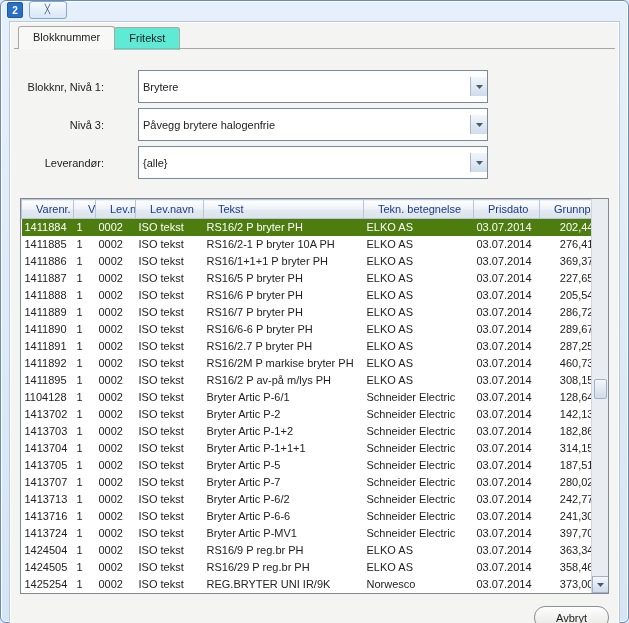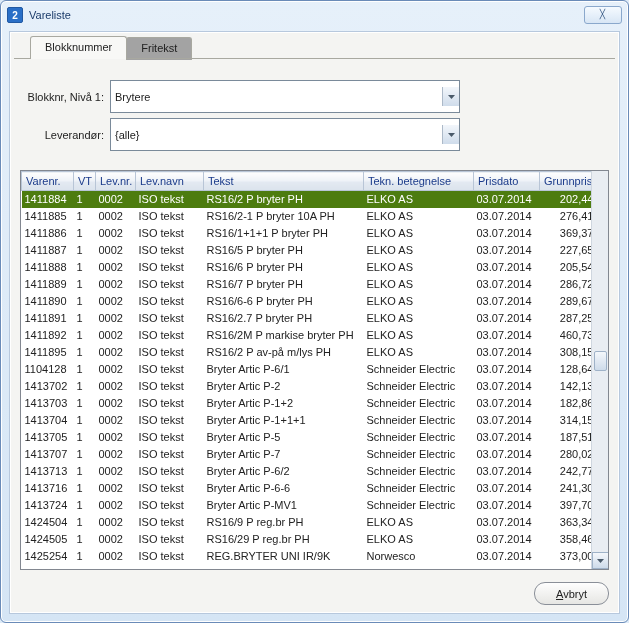--- a/index.html
+++ b/index.html
@@ -64,54 +64,55 @@
       background: #f4f4f2;
       border: 1px solid #b7c8dd;
       display: flex;
       flex-direction: column;
       box-shadow: inset 0 0 0 1px #fff;
     }
     .tabs {
       display: flex;
       height: 23px;
       margin-top: 4px;
-      margin-left: 20px;
+      margin-left: 8px;
       text-align: center;
     }
     .tab {
       padding: 4px 14px;
       border: 1px solid #a8a8a0;
       border-bottom: none;
       background: #f4f4f2;
       font-size: 11px;
       color: #222;
       border-radius: 3px 3px 0 0;
       margin-right: -1px;
       cursor: pointer;
       position: relative;
     }
     .tab.active {
       background: #f8f8f6;
       z-index: 2;
     }
-    .tab.inactive { background: #a3a3a3; top: 1px; }
+    .tab.inactive { background: #5eead4; top: 1px; }
     .tabline {
       height: 1px;
       background: #a8a8a0;
       margin: 0 4px 0 4px;
       position: relative;
       top: -1px;
     }
     .form-area {
       padding: 20px 12px 10px 12px;
     }
     .form-row {
       display: flex;
       align-items: center;
       margin-bottom: 5px;
+      gap: 28px;
     }
     .form-label {
       width: 88px;
       text-align: right;
       padding-right: 6px;
       color: #222;
     }
     .combo {
       flex: 0 0 350px;
       height: 33px;
@@ -148,21 +149,21 @@
     }
     table.grid {
       border-collapse: collapse;
       width: 100%;
       font-size: 11px;
       table-layout: fixed;
     }
     .grid th {
       background: linear-gradient(#fefefe, #eef2f7 49%, #e4eaf2 50%, #dbe3ec);
       border: 1px solid #b8c5d6;
-      padding: 3px 4px;
+      padding: 3px 14px;
       text-align: left;
       font-weight: normal;
       color: #1b3b8a;
       white-space: nowrap;
       overflow: hidden;
       text-overflow: clip;
     }
     .grid td {
       padding: 1px 3px;
       color: #222;
@@ -233,37 +234,47 @@
       padding: 0 10px;
     }
     .btn .u { text-decoration: underline; }
   </style>
 </head>
 <body>
 
 <div class="window">
   <div class="titlebar">
     <span class="titlebar-icon">2</span>
-    <span class="titlebar-title">Vareliste</span>
     <span class="titlebar-close">╳</span>
   </div>
 
   <div class="content">
 
     <div class="tabs" id="tabs">
         <div class="tab active">Blokknummer</div>
         <div class="tab inactive">Fritekst</div>
       </div>
     <div class="tabline"></div>
 
     <div class="form-area">
       <div class="form-row">
         <div class="form-label">Blokknr, Nivå 1:</div>
         <div class="combo">
           <span class="combo-value">Brytere</span>
+          <span class="combo-btn">
+              <svg viewBox="0 0 7 4">
+                <path d="M0 0 L3.5 4 L7 0 Z" fill="#4a5a6a"></path>
+              </svg>
+            </span>
+        </div>
+      </div>
+      <div class="form-row">
+        <div class="form-label">Nivå 3:</div>
+        <div class="combo">
+          <span class="combo-value">Påvegg brytere halogenfrie</span>
           <span class="combo-btn">
               <svg viewBox="0 0 7 4">
                 <path d="M0 0 L3.5 4 L7 0 Z" fill="#4a5a6a"></path>
               </svg>
             </span>
         </div>
       </div>
       <div class="form-row">
         <div class="form-label">Leverandør:</div>
         <div class="combo">

